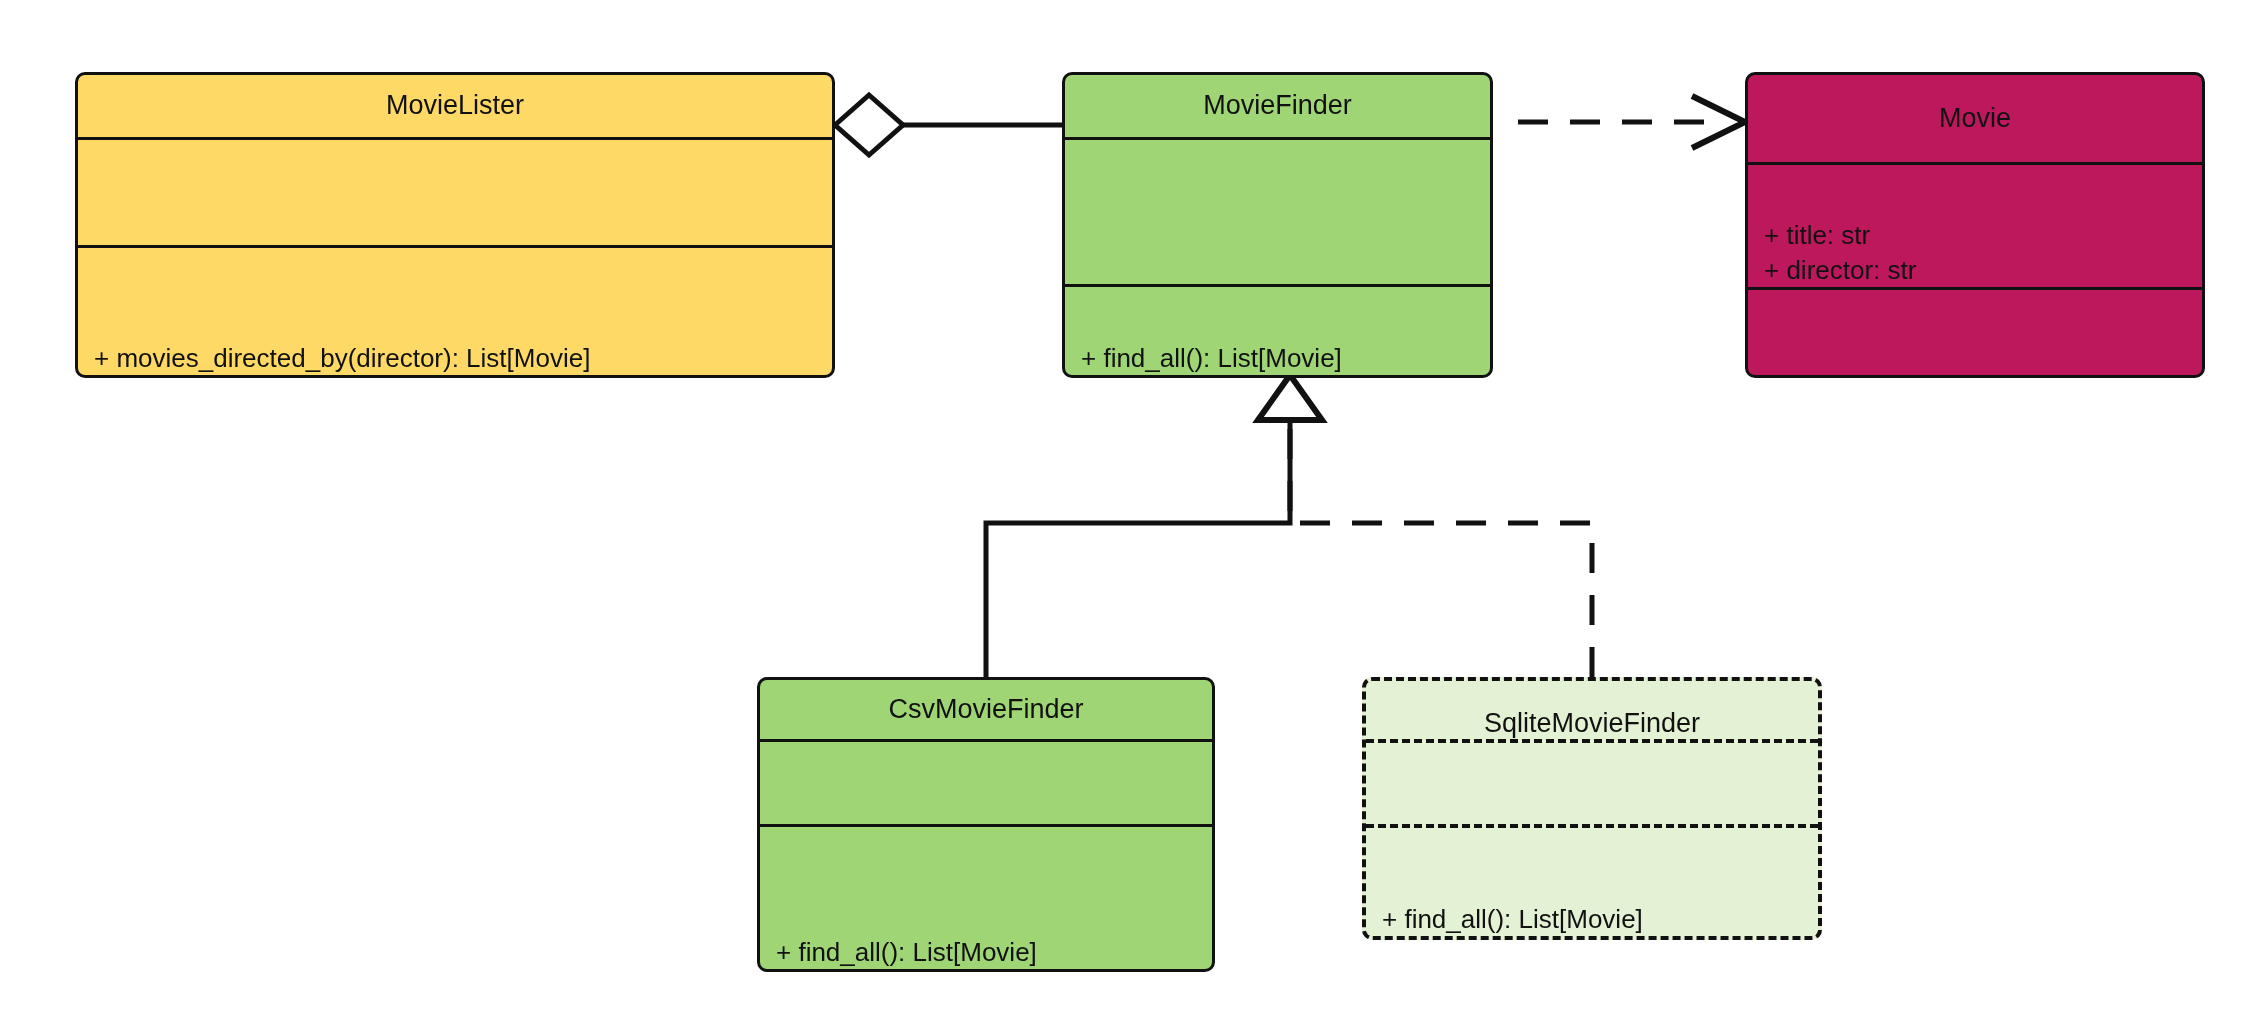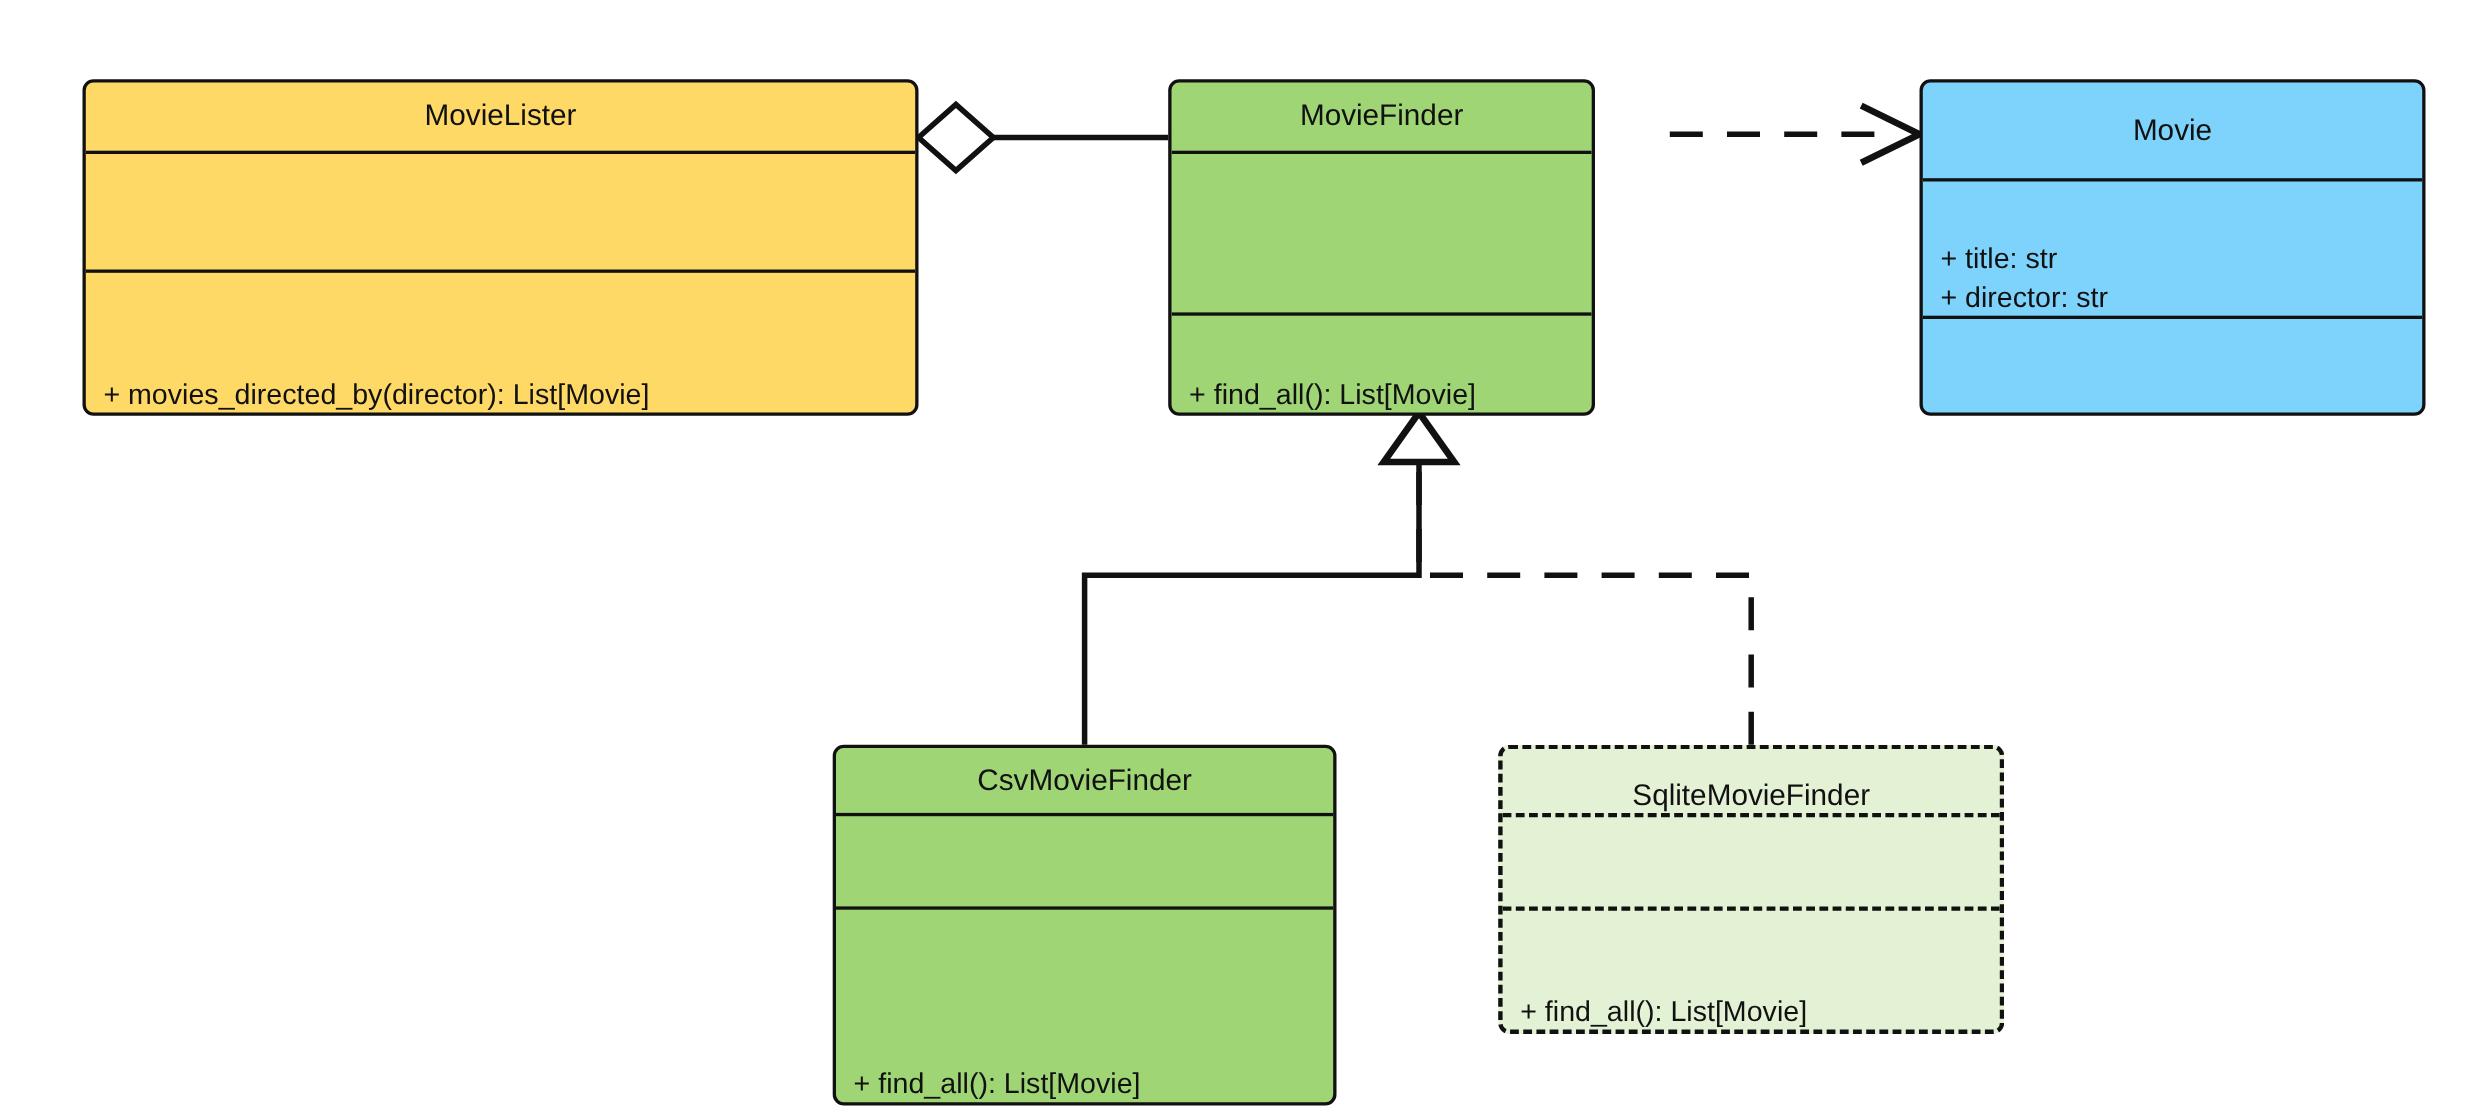--- a/index.html
+++ b/index.html
@@ -77,31 +77,31 @@
     color: #111111;
     line-height: 1.32;
     white-space: nowrap;
   }
   
   #cls-movielister      { left: 75px;   top: 72px;  width: 760px; height: 306px; background: #ffd966; }
   #cls-movielister .cmp-title  { height: 65px; }
   #cls-movielister .cmp-attrs  { height: 108px; }
   #cls-movielister .cmp-methods{ flex: 1; }
 
-  #cls-moviefinder      { left: 1062px; top: 72px;  width: 388px; height: 306px; background: #9fd575; }
+  #cls-moviefinder      { left: 1062px; top: 72px;  width: 431px; height: 306px; background: #9fd575; }
   #cls-moviefinder .cmp-title  { height: 65px; }
   #cls-moviefinder .cmp-attrs  { height: 147px; }
   #cls-moviefinder .cmp-methods{ flex: 1; }
 
-  #cls-movie            { left: 1745px; top: 72px;  width: 460px; height: 306px; background: #7dd3fc; }
+  #cls-movie            { left: 1745px; top: 72px;  width: 460px; height: 306px; background: #be185d; }
   #cls-movie .cmp-title  { height: 90px; }
   #cls-movie .cmp-attrs  { height: 125px; }
   #cls-movie .cmp-methods{ flex: 1; }
 
-  #cls-csvmoviefinder   { left: 757px;  top: 677px; width: 458px; height: 328px; background: #9fd575; }
+  #cls-csvmoviefinder   { left: 757px;  top: 677px; width: 458px; height: 295px; background: #9fd575; }
   #cls-csvmoviefinder .cmp-title  { height: 62px; }
   #cls-csvmoviefinder .cmp-attrs  { height: 85px; }
   #cls-csvmoviefinder .cmp-methods{ flex: 1; }
 
   #cls-sqlitemoviefinder{ left: 1362px; top: 677px; width: 460px; height: 263px; background: #e3f1d5; }
   #cls-sqlitemoviefinder .cmp-title  { height: 62px; justify-content: flex-end; }
   #cls-sqlitemoviefinder .cmp-attrs  { height: 85px; }
   #cls-sqlitemoviefinder .cmp-methods{ flex: 1; }
 </style>
 </head>

